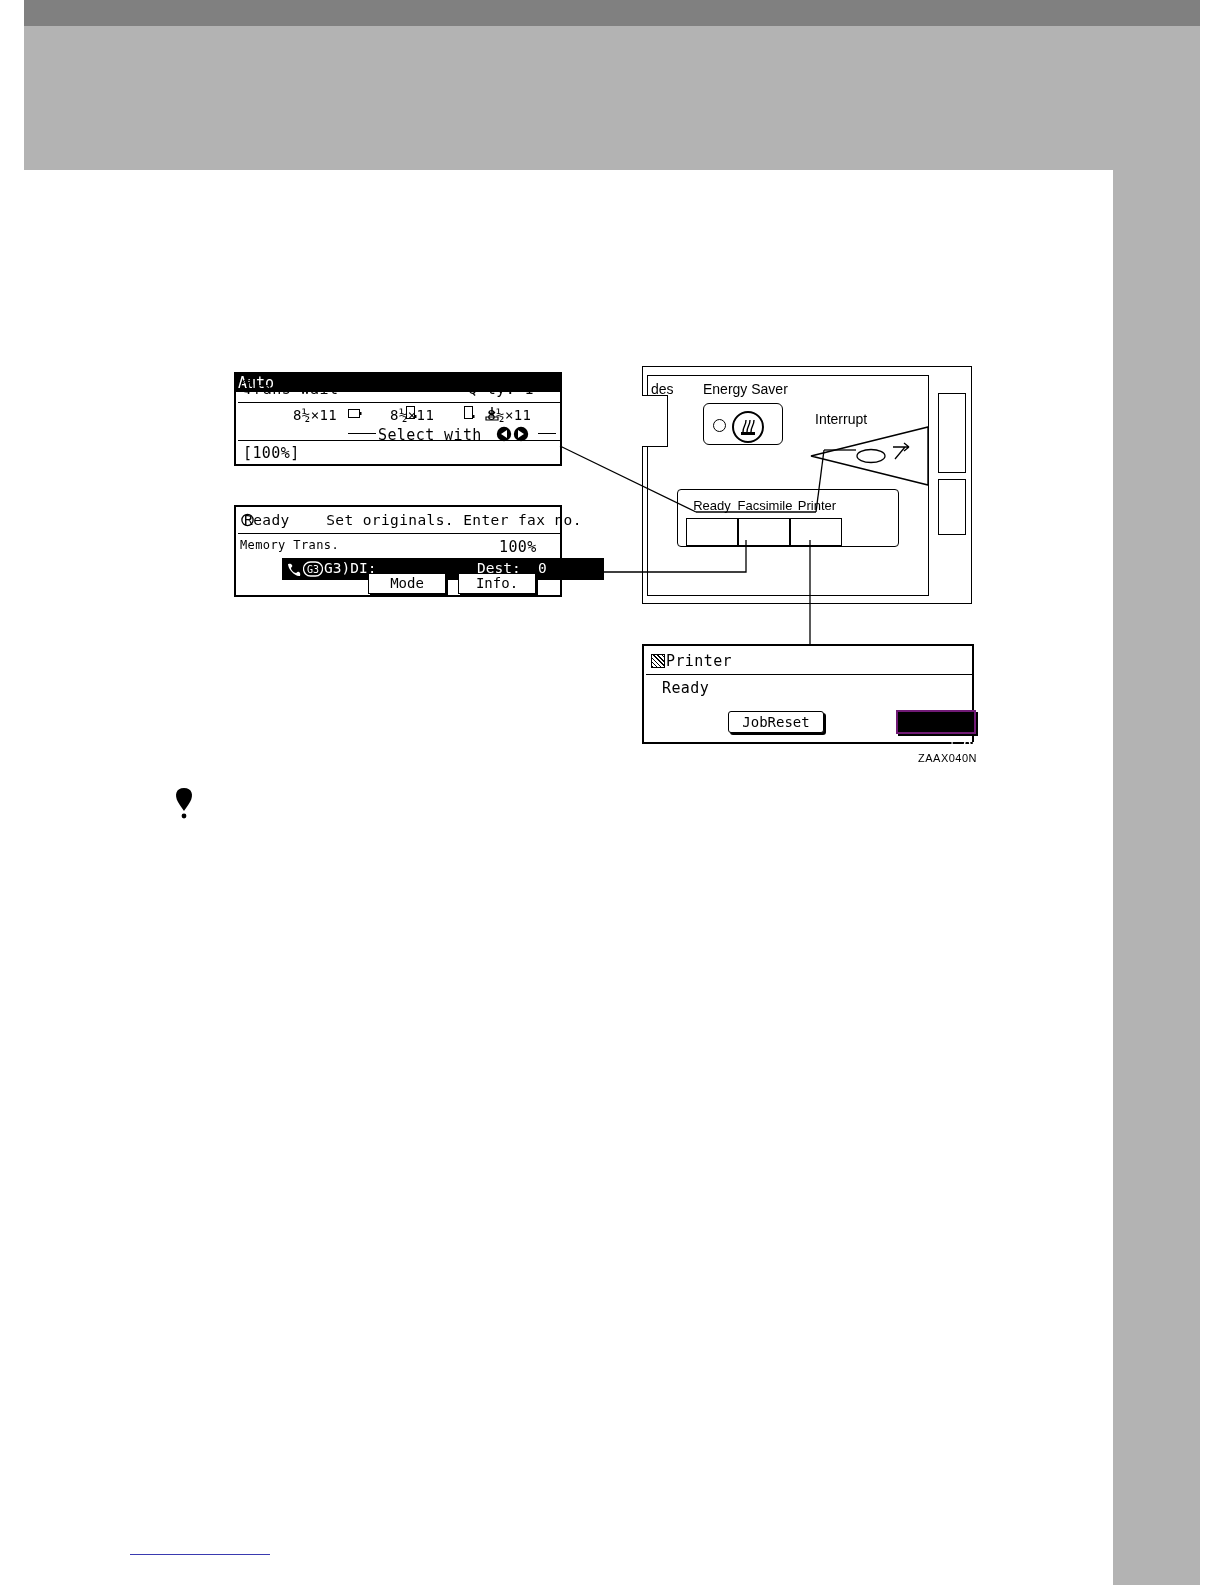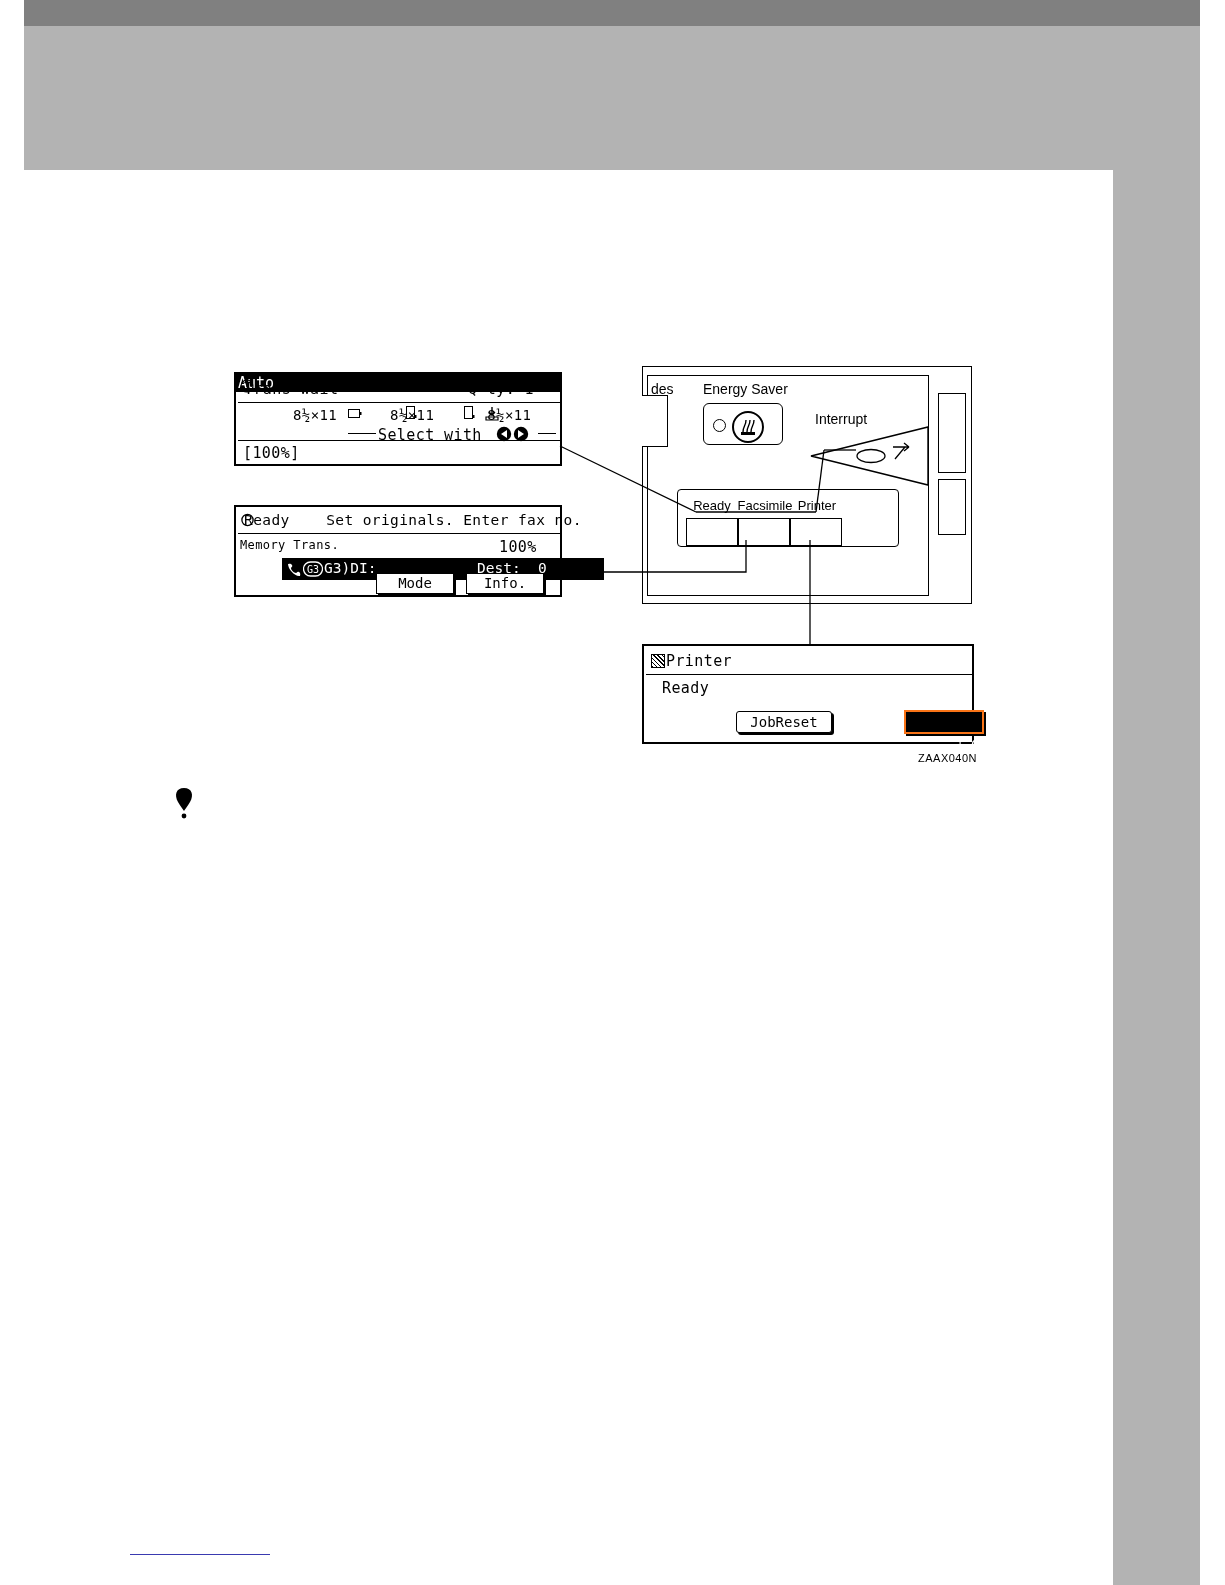--- a/index.html
+++ b/index.html
@@ -139,21 +139,20 @@
   .lcd-btn {
     position: absolute;
     border: 1px solid #000000;
     background: #ffffff;
     font-family: "DejaVu Sans Mono", monospace;
     font-size: 14px;
     text-align: center;
     box-sizing: border-box;
     box-shadow: 2px 2px 0 #000000;
     white-space: pre;
-    margin-left: 8px;
   }
   #panel-fax .btn-mode { left: 132px; top: 66px; width: 78px; height: 21px; line-height: 19px; }
   #panel-fax .btn-info { left: 222px; top: 66px; width: 78px; height: 21px; line-height: 19px; }
 
   
   #panel-printer { left: 642px; top: 644px; width: 332px; height: 100px; }
   #panel-printer .pr-icon {
     position: absolute;
     left: 7px; top: 8px;
     width: 12px; height: 12px;
@@ -161,21 +160,21 @@
     background:
       repeating-linear-gradient(45deg, #000 0 1px, #fff 1px 3px);
   }
   #panel-printer .pr-title { left: 22px; top: 6px; font-size: 15px; }
   #panel-printer .pr-rule { left: 2px; top: 28px; width: 326px; }
   #panel-printer .pr-ready { left: 18px; top: 33px; font-size: 15px; }
   #panel-printer .btn-jobreset { left: 84px; top: 65px; width: 96px; height: 22px; line-height: 20px; border-radius: 3px; }
   #panel-printer .btn-online {
     left: 252px; top: 64px; width: 80px; height: 24px; line-height: 22px;
     background: #000000; color: #ffffff;
-    border: 2px solid #f97316;
+    border: 2px solid #701a75;
     box-shadow: 2px 2px 0 #000000;
   }
 
   
   #op-panel {
     position: absolute;
     left: 642px; top: 366px;
     width: 330px; height: 238px;
     border: 1px solid #000000;
     background: #ffffff;

